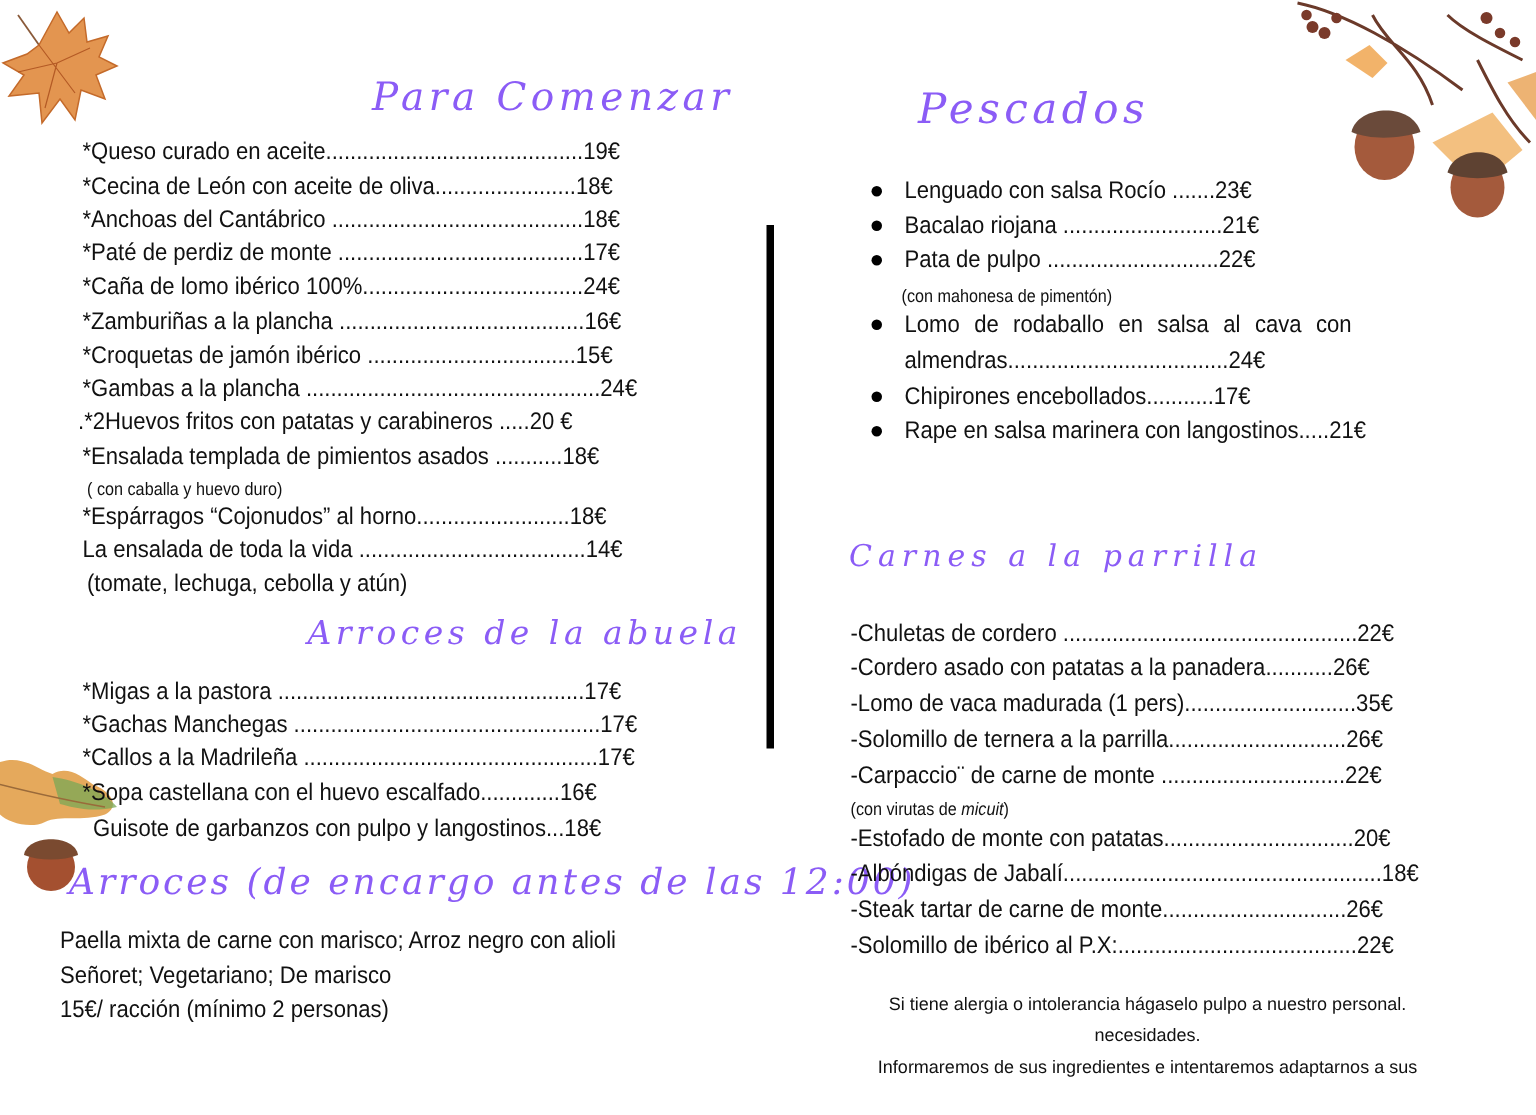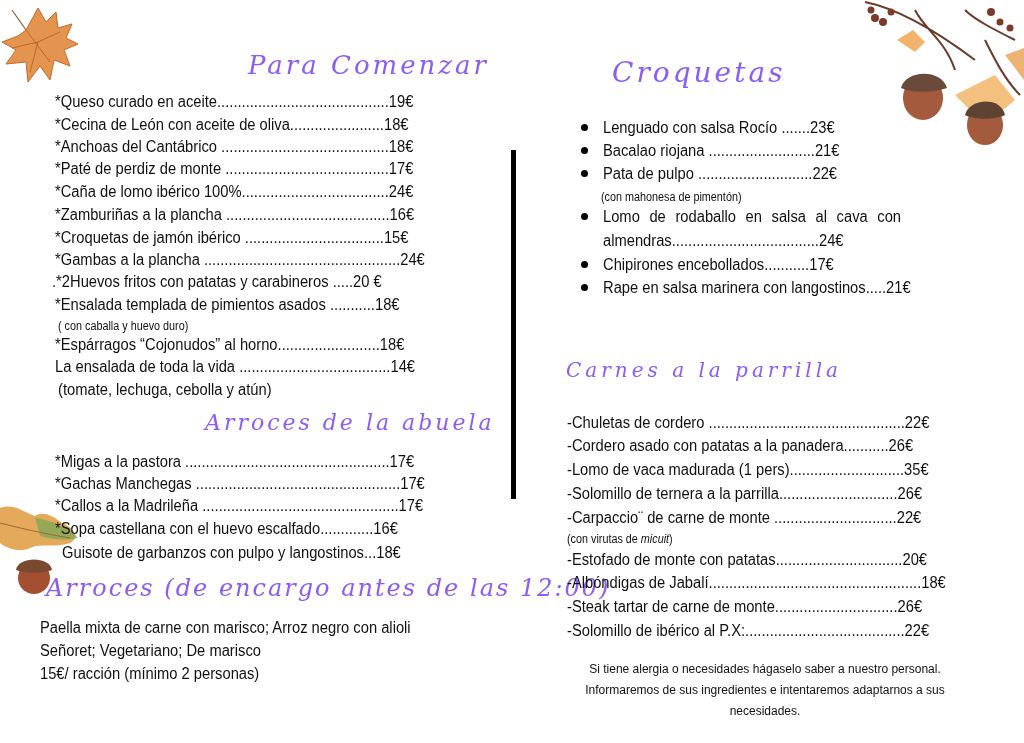--- a/index.html
+++ b/index.html
@@ -85,21 +85,21 @@
 </div>
 
 <div class="abs script" style="left:46px;top:574px;font-size:24px;letter-spacing:2px;">Arroces (de encargo antes de las 12:00)</div>
 
 <div>
   <div class="row" style="left:40px;top:617px;">Paella mixta de carne con marisco; Arroz negro con alioli</div>
   <div class="row" style="left:40px;top:640px;">Señoret; Vegetariano; De marisco</div>
   <div class="row" style="left:40px;top:663px;">15€/ racción (mínimo 2 personas)</div>
 </div>
 
-<div class="abs script" style="left:612px;top:56px;font-size:28px;">Croquetas</div>
+<div class="abs script" style="left:612px;top:56px;font-size:28px;">Pescados</div>
 
 <div>
   <div class="bullet" style="left:581px;top:124px;"></div>
   <div class="row" style="left:603px;top:117px;"><span>Lenguado con salsa Rocío </span><span class="dots">.......</span><span>23€</span></div>
   <div class="bullet" style="left:581px;top:147px;"></div>
   <div class="row" style="left:603px;top:140px;"><span>Bacalao riojana </span><span class="dots">..........................</span><span>21€</span></div>
   <div class="bullet" style="left:581px;top:170px;"></div>
   <div class="row" style="left:603px;top:163px;"><span>Pata de pulpo </span><span class="dots">............................</span><span>22€</span></div>
   <div class="note" style="left:601px;top:189px;">(con mahonesa de pimentón)</div>
   <div class="bullet" style="left:581px;top:213px;"></div>
@@ -120,16 +120,16 @@
   <div class="row" style="left:567px;top:483px;"><span>-Solomillo de ternera a la parrilla</span><span class="dots">.............................</span><span>26€</span></div>
   <div class="row" style="left:567px;top:507px;"><span>-Carpaccio¨ de carne de monte </span><span class="dots">..............................</span><span>22€</span></div>
   <div class="note" style="left:567px;top:531px;"><span>(con virutas de </span><i>micuit</i><span>)</span></div>
   <div class="row" style="left:567px;top:549px;"><span>-Estofado de monte con patatas</span><span class="dots">...............................</span><span>20€</span></div>
   <div class="row" style="left:567px;top:572px;"><span>-Albóndigas de Jabalí</span><span class="dots">....................................................</span><span>18€</span></div>
   <div class="row" style="left:567px;top:596px;"><span>-Steak tartar de carne de monte</span><span class="dots">..............................</span><span>26€</span></div>
   <div class="row" style="left:567px;top:620px;"><span>-Solomillo de ibérico al P.X:</span><span class="dots">.......................................</span><span>22€</span></div>
 </div>
 
 <div class="footer">
-  <div>Si tiene alergia o necesidades hágaselo saber a nuestro personal.</div>
+  <div>Si tiene alergia o intolerancia hágaselo pulpo a nuestro personal.</div>
+  <div>necesidades.</div>
   <div>Informaremos de sus ingredientes e intentaremos adaptarnos a sus</div>
-  <div>necesidades.</div>
 </div>
 
 </body></html>

